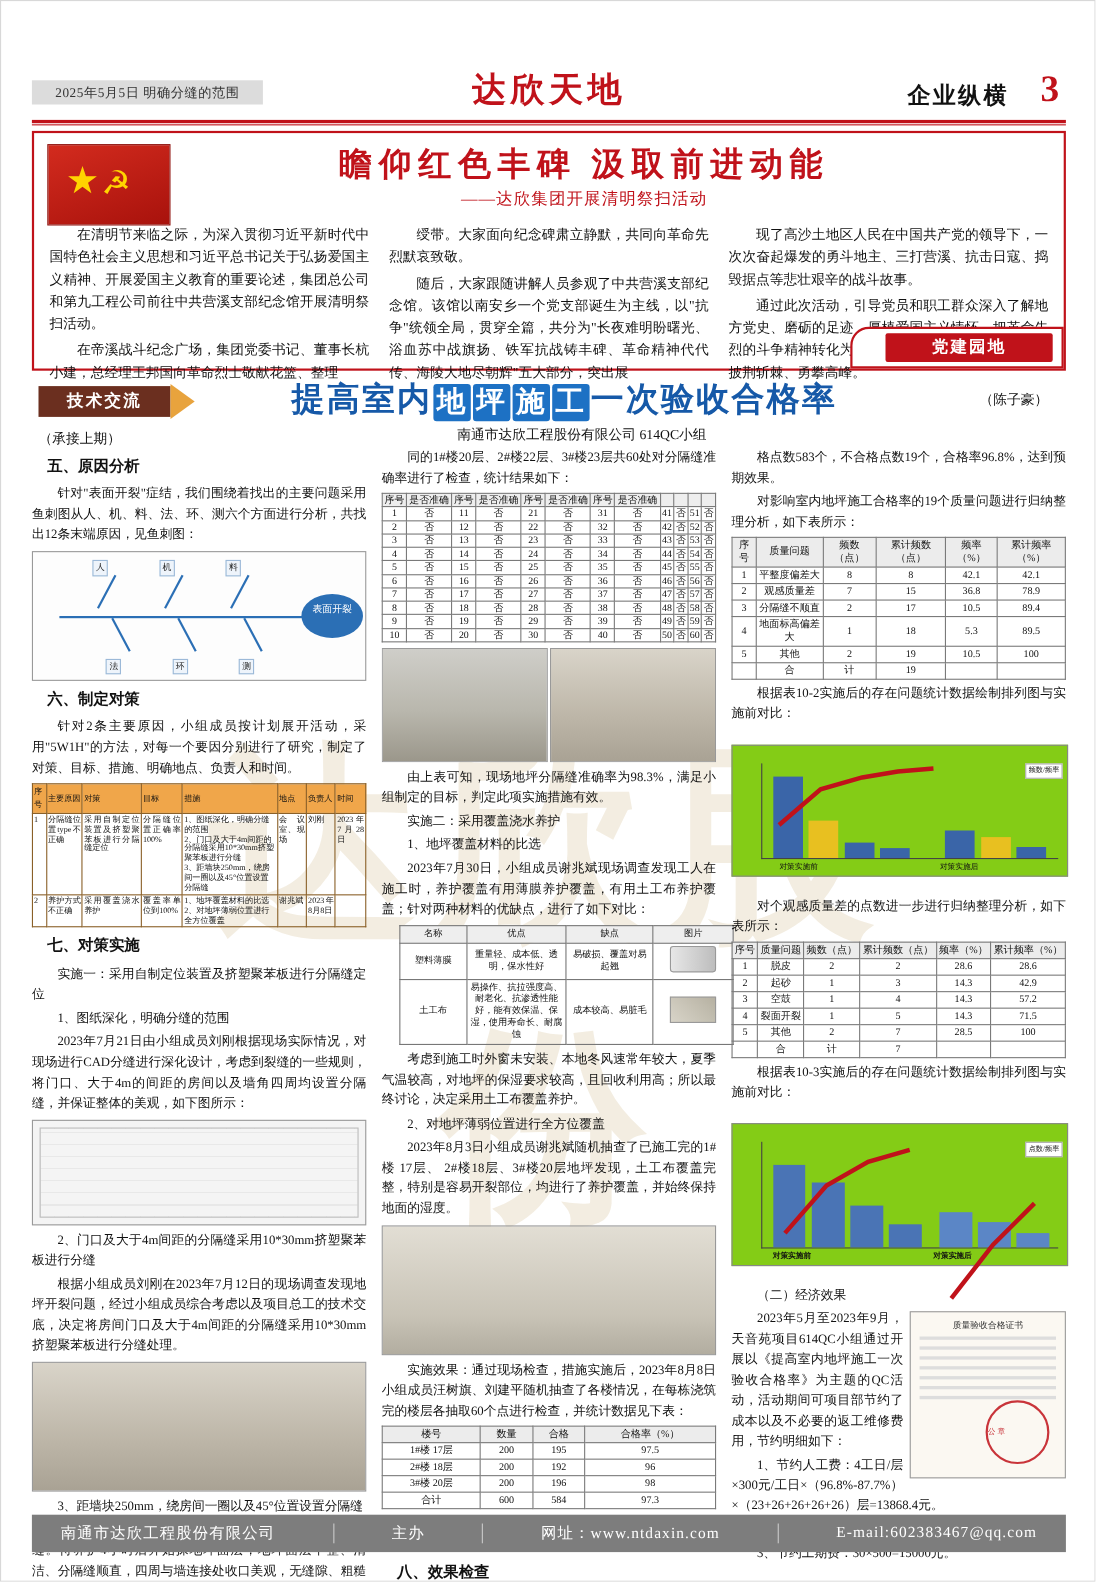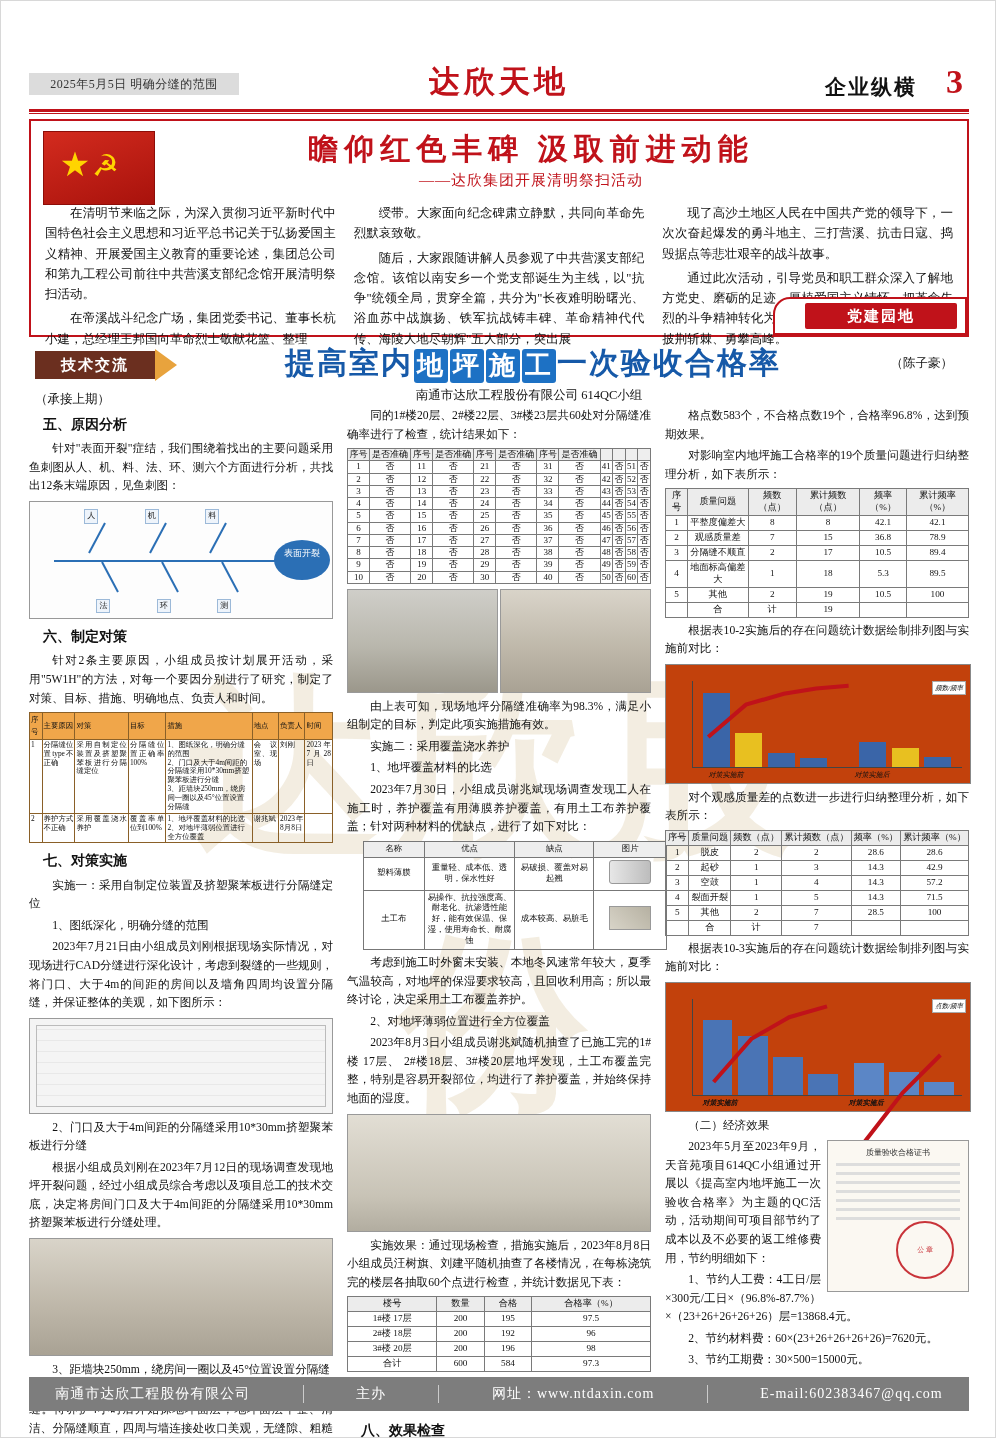--- a/index.html
+++ b/index.html
@@ -101,21 +101,21 @@
     position:absolute;left:6px;top:4px;width:120px;height:28px;
     background:#6b2f1f;color:#fff;font-size:15px;font-weight:bold;
     line-height:28px;text-align:center;letter-spacing:2px;
   }
   .tech-tri{
     position:absolute;left:126px;top:2px;width:0;height:0;
     border-left:22px solid #e8a33d;border-top:16px solid transparent;
     border-bottom:16px solid transparent;
   }
   .main-title{
-    position:absolute;left:154px;top:-4px;width:700px;text-align:center;
+    position:absolute;left:134px;top:-4px;width:700px;text-align:center;
     font-size:30px;font-weight:bold;color:#1659a8;letter-spacing:2px;
     white-space:nowrap;
   }
   .main-title .boxchar{
     display:inline-block;background:#1d71c4;color:#fff;
     width:34px;height:34px;line-height:34px;margin:0 1px;
     border-radius:3px;vertical-align:middle;font-size:26px;
   }
   .byline{
     position:absolute;left:150px;top:40px;width:700px;text-align:center;
@@ -179,21 +179,21 @@
   }
   table.mini th{background:#ececec;font-weight:normal;}
 
   
   table.cm{width:100%;border-collapse:collapse;font-size:7.4px;margin:4px 0;}
   table.cm th{background:#f0a64a;border:1px solid #8a6028;padding:1px;font-weight:normal;}
   table.cm td{border:1px solid #8a6028;padding:1px;line-height:1.2;vertical-align:top;}
 
   
   .chartbox{
-    width:100%;height:118px;border:1px solid #888;margin:5px 0;position:relative;background:#c2410c;font-style:italic;
+    width:100%;height:118px;border:1px solid #888;margin:18px 0;position:relative;background:#84cc16;
   }
   .bars{position:absolute;left:26px;right:8px;bottom:16px;top:18px;}
   .bar{position:absolute;bottom:0;background:#3a65a8;}
   .bar.y{background:#e8c020;}
   .axis-x{position:absolute;left:26px;right:8px;bottom:15px;height:1px;background:#444;}
   .axis-y{position:absolute;left:26px;bottom:15px;top:16px;width:1px;background:#444;}
   .curve{position:absolute;left:26px;right:8px;top:18px;bottom:16px;}
   .lbl-x{position:absolute;bottom:2px;font-size:7px;}
   .legend-box{position:absolute;right:4px;top:16px;font-size:6.5px;border:1px solid #aaa;padding:1px 2px;background:#fff;}
 
@@ -206,21 +206,21 @@
 
   
   .cert{
     width:100%;height:150px;border:1px solid #999;background:#fbf8f2;position:relative;margin:4px 0;
   }
   .cert .ctitle{position:absolute;top:6px;left:0;right:0;text-align:center;font-size:8px;color:#333;}
   .cert .clines{position:absolute;top:22px;left:8px;right:8px;bottom:30px;}
   .cert .cline{height:3px;background:#ddd;margin-bottom:6px;}
   .cert .stamp{
     position:absolute;right:14px;bottom:12px;width:54px;height:54px;border:2px solid #c0121a;
-    border-radius:50%;color:#c0121a;font-size:7px;line-height:54px;text-align:center;opacity:.85;
+    border-radius:50%;color:#c0121a;font-size:7px;line-height:54px;opacity:.85;
   }
 
   
   .watermark{
     position:absolute;left:180px;top:640px;width:640px;text-align:center;
     font-size:190px;font-weight:bold;color:rgba(200,175,120,.22);
     letter-spacing:18px;pointer-events:none;user-select:none;
     font-family:"Liberation Serif",serif;
   }
 

